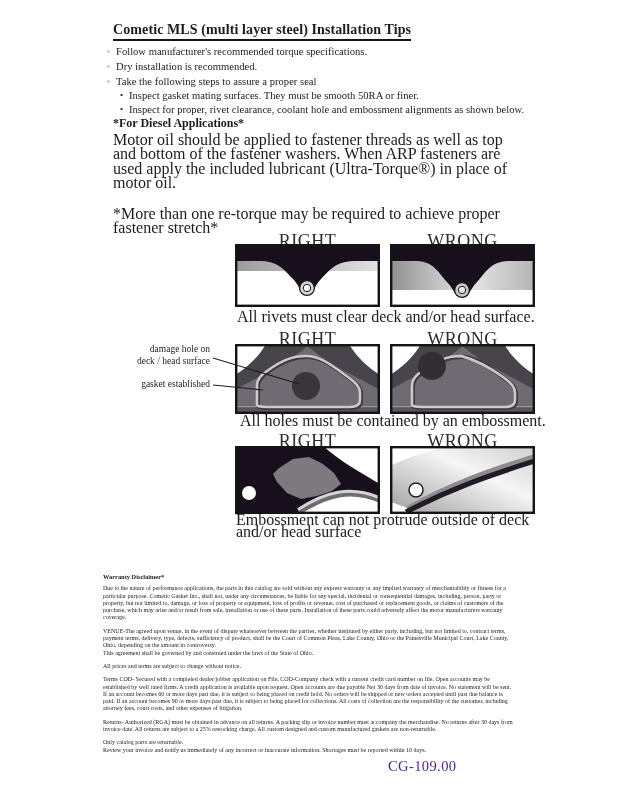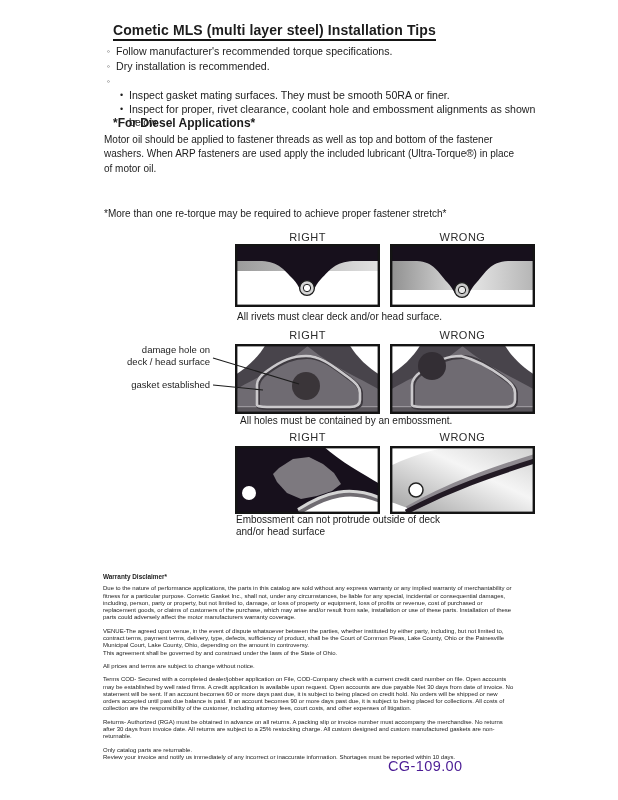--- a/index.html
+++ b/index.html
@@ -1,32 +1,32 @@
 <!DOCTYPE html>
 <html style="--ink: #1c1c1c; --figure-black: #17101c; --figure-gray-bg: #6f6b72; --figure-dark-band: #48444b; --emboss-light: #cbc9cc; --hole-dark: #3a3539; --patch-gray: #7d797f; --strip-dark: #5a565c;"><head>
 <meta charset="utf-8">
 <style>
   html,body{margin:0;padding:0;background:#fff;}
   .page{position:relative;width:558px;height:800px;background:#fff;overflow:hidden;
-        font-family:Liberation Sans, sans-serif;color:var(--ink,#1c1c1c);}
+        font-family:Liberation Serif, serif;color:var(--ink,#1c1c1c);}
   .abs{position:absolute;}
   .title{left:113px;top:22px;font-size:14px;font-weight:bold;
          border-bottom:2px solid #151515;padding-bottom:1px;letter-spacing:.1px;}
   .tips{left:107px;top:44px;font-size:10.6px;line-height:15px;width:460px;}
   .tip-row{display:flex;}
   .tip-marker{width:9px;flex:0 0 9px;font-size:8px;line-height:15px;}
   .sub{margin-left:13px;line-height:13.5px;}
   .sub .tip-marker{font-size:9px;line-height:13.5px;}
   .diesel-h{left:113px;top:116px;font-size:12px;font-weight:bold;}
-  .body-p{left:104px;width:414px;font-size:10px;line-height:14.4px;}
+  .body-p{left:113px;width:414px;font-size:16px;line-height:14.4px;}
   .p1{top:133px;}
   .p2{top:164px;}
   .note{top:207px;}
-  .fig-label{width:145px;text-align:center;font-size:11px;letter-spacing:.5px;color:#2b2b2b;}
-  .caption{font-size:10px;line-height:12px;}
+  .fig-label{width:145px;text-align:center;font-size:18px;letter-spacing:.5px;color:#2b2b2b;}
+  .caption{font-size:16px;line-height:12px;}
   .prewrap{white-space:pre-line;}
   .side-label{font-size:9.5px;line-height:11.5px;text-align:right;width:114px;}
   .warranty{left:103px;top:573px;width:412px;font-size:6px;line-height:7.3px;}
   .warranty h4{margin:0 0 5px 0;font-size:6.4px;}
   .warranty p{margin:0 0 6px 0;white-space:pre-line;}
   .footer{left:388px;top:758px;font-size:14.5px;letter-spacing:.4px;color:#4c1d95;}
   svg{display:block;}
 </style>
 </head>
 <body>
@@ -39,20 +39,21 @@
     <div class="tip-row">
       <span class="tip-marker">◦</span>
       <span>Follow manufacturer's recommended torque specifications.</span>
     </div>
     <div class="tip-row">
       <span class="tip-marker">◦</span>
       <span>Dry installation is recommended.</span>
     </div>
     <div class="tip-row">
       <span class="tip-marker">◦</span>
+      <span>Take the following steps to assure a proper seal</span>
     </div>
     <div class="tip-row sub">
       <span class="tip-marker">•</span>
       <span>Inspect gasket mating surfaces.  They must be smooth 50RA or finer.</span>
     </div>
     <div class="tip-row sub">
       <span class="tip-marker">•</span>
       <span>Inspect for proper, rivet clearance, coolant hole and embossment alignments as shown below.</span>
     </div>
   </div>

